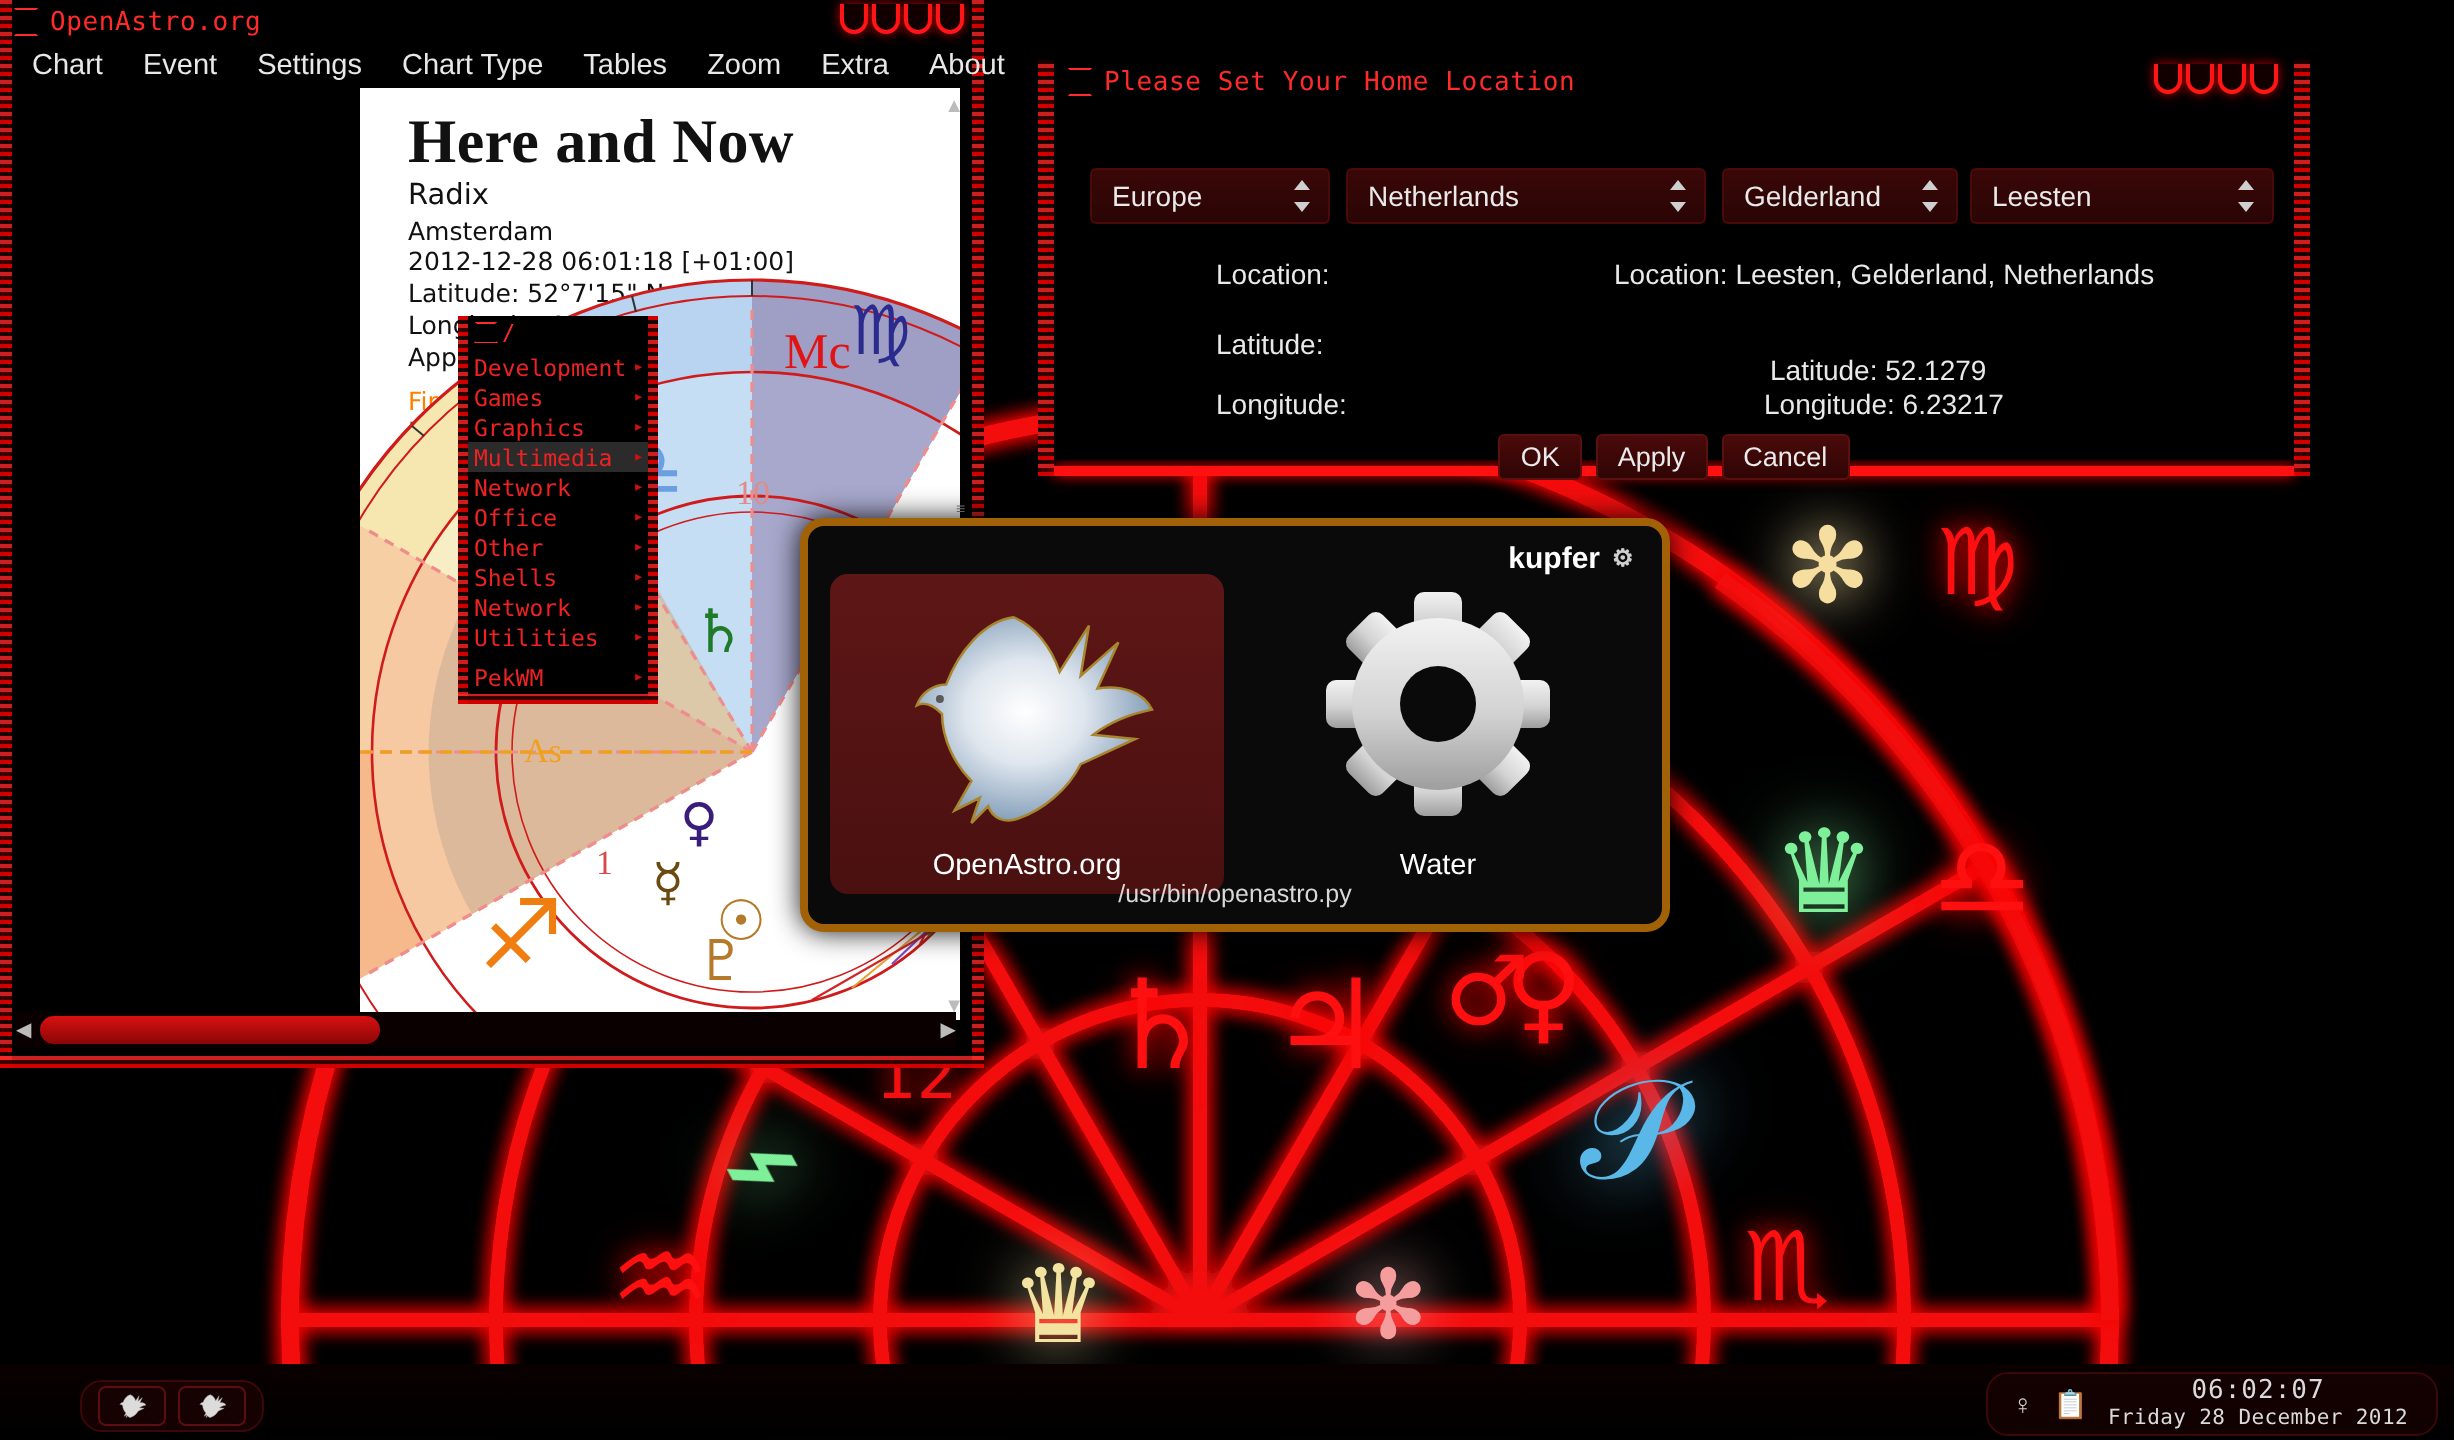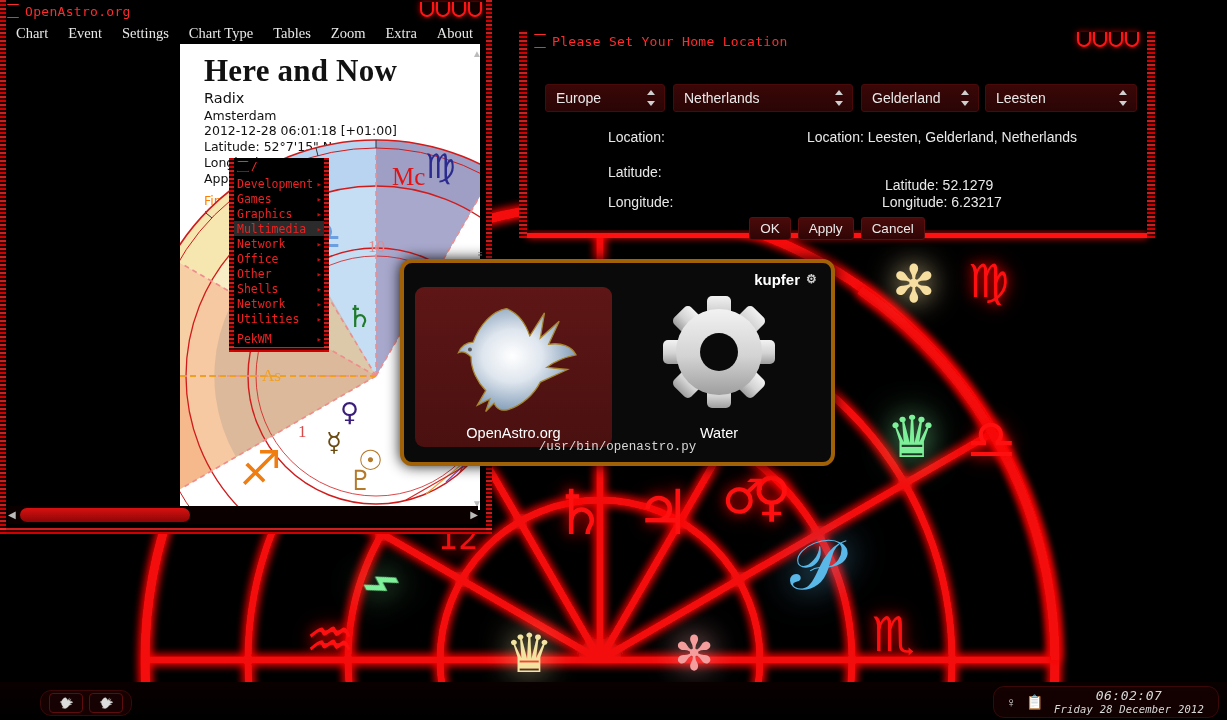--- a/index.html
+++ b/index.html
@@ -91,21 +91,21 @@
 
   
   #oa-win { left: 0; top: 0; width: 492px; height: 534px; }
   #oa-menubar {
     position: absolute; left: 6px; top: 22px; width: 480px; height: 22px;
     display: flex; align-items: center;
     background: #000;
   }
   .menu-item {
     color: #e8e8e8;
-    font-family: Liberation Serif, serif;
+    font-family: Liberation Sans, sans-serif;
     font-size: 14.5px;
     padding: 0 10px;
     cursor: default;
     white-space: nowrap;
   }
   #oa-canvas {
     position: absolute;
     left: 180px; top: 44px; width: 300px; height: 466px;
     background: #fff;
     overflow: hidden;
@@ -237,21 +237,21 @@
   #kupfer-act {
     position: absolute; left: 225px; top: 24px; width: 180px; height: 160px;
   }
   #kupfer-act-label {
     position: absolute; left:0; right:0; bottom: 6px; text-align:center;
     color:#fff; font-size:14.5px; font-family:"Liberation Sans", sans-serif;
   }
   #kupfer-path {
     position: absolute; left: 0; right: 0; bottom: 8px;
     text-align: center; color: #d8d8d8; font-size: 12.5px;
-    font-family: Liberation Mono, monospace;
+    font-family: Liberation Sans, sans-serif;
   }
 
   
   #taskbar {
     position: absolute; left: 0; bottom: 0; width: 1227px; height: 38px;
     background: linear-gradient(#0a0000,#000);
     z-index: 60;
   }
   #tb-left {
     position: absolute; left: 40px; top: 8px; height: 24px;
@@ -275,21 +275,20 @@
     border: 1px solid #3a0808;
     border-radius: 11px;
     background: rgba(24,2,2,0.75);
   }
   .tray-ico { font-size: 14px; color:#cfcfcf; }
   #clock {
     text-align: center;
     font-family: "DejaVu Sans Mono", monospace;
     color: #dadada;
     line-height: 1.15;
-    font-style: italic;
   }
   #clock .t { font-size: 13px; letter-spacing: 0.5px; }
   #clock .d { font-size: 10.5px; letter-spacing: 0.2px; }
 </style>
 </head>
 <body>
 
 <div id="root">
 
   <div id="wallpaper">

